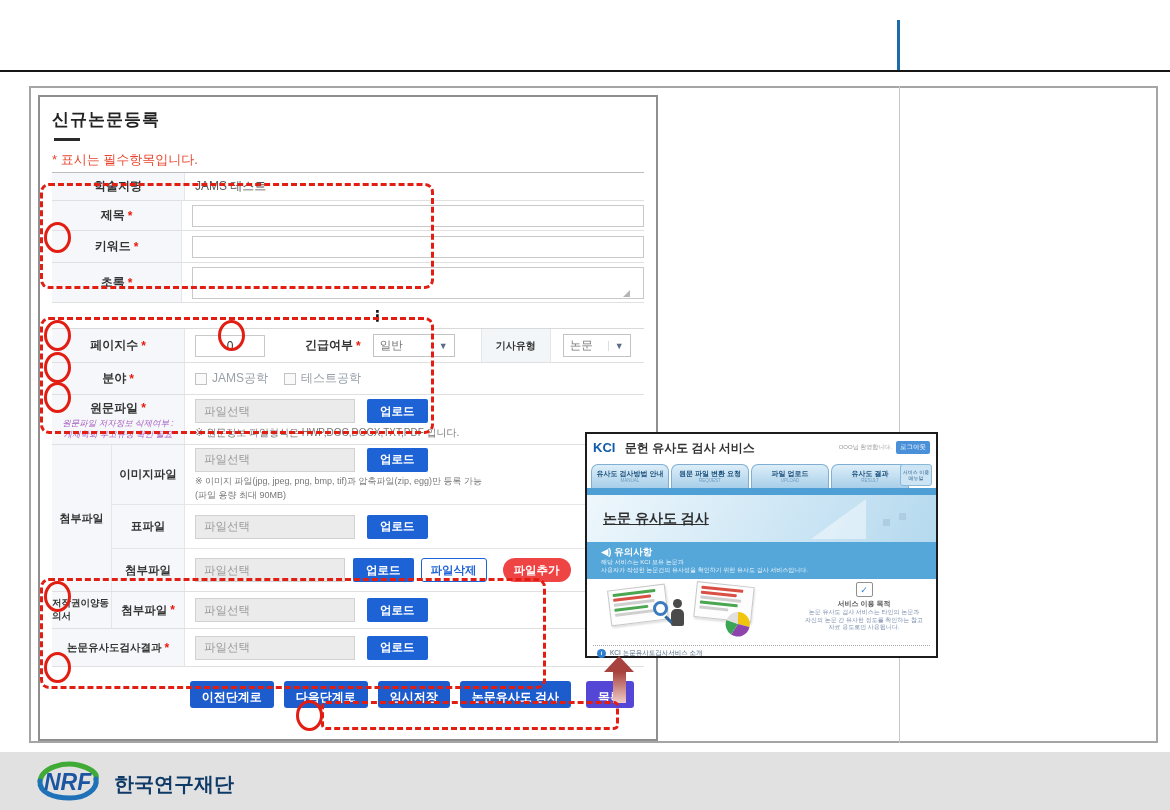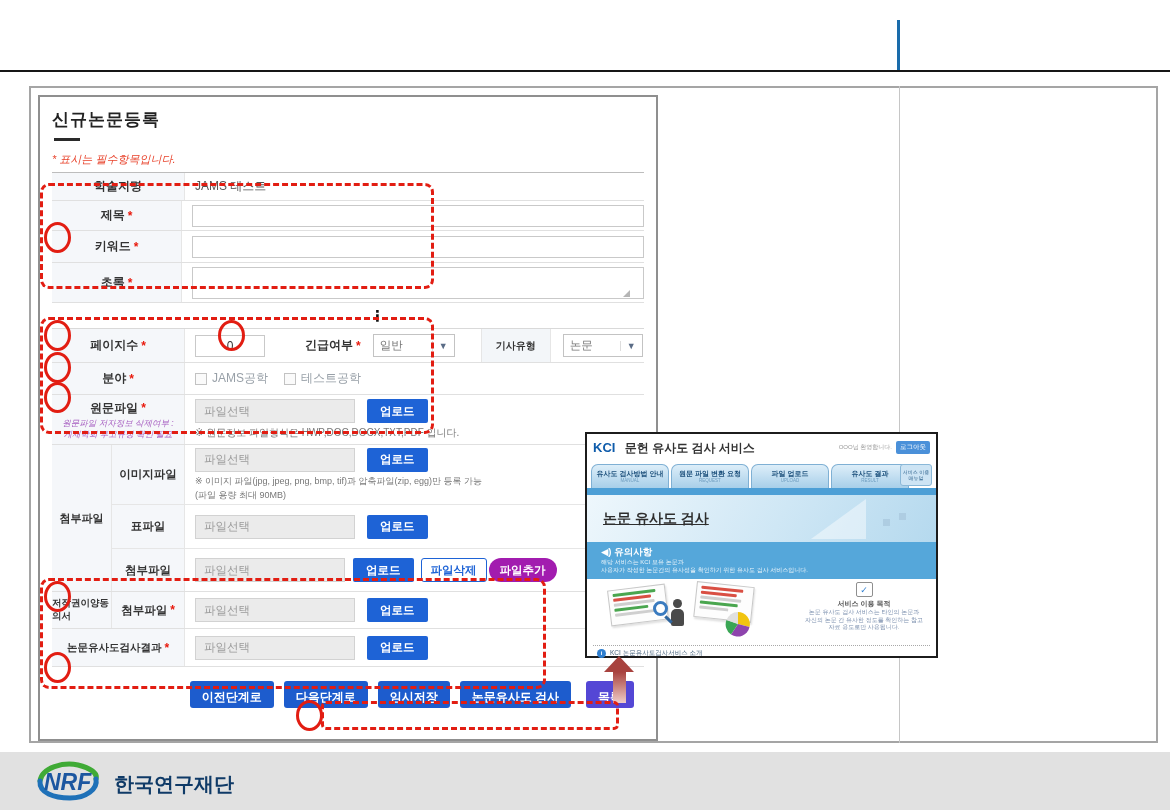--- a/index.html
+++ b/index.html
@@ -13,21 +13,21 @@
 
   
   .outer{left:29px;top:86px;width:1129px;height:657px;border:2px solid #a5a5a5;background:#fff;}
   .outer-divider{left:899px;top:86px;width:1px;height:657px;background:#c6c6c6;}
 
   
   .form-box{left:38px;top:95px;width:620px;height:646px;border:2px solid #8f8f8f;background:#fff;z-index:1;}
   .fbody{padding:12px 12px 0 12px;}
   .ftitle{font-size:17px;font-weight:bold;color:#222;letter-spacing:1px;line-height:22px;}
   .fdash{width:26px;height:3px;background:#2a2a2a;margin:7px 0 0 2px;}
-  .freq{margin-top:12px;font-size:11px;color:#e8432c;line-height:13px;font-style:italic;}
+  .freq{margin-top:12px;font-size:13px;color:#e8432c;line-height:13px;}
 
   .ftable{margin-top:6px;border-top:1px solid #bdbdbd;}
   .row{display:flex;align-items:stretch;border-bottom:1px solid #e0e0e0;}
   .lcell{width:133px;background:#f5f7fa;border-right:1px solid #e6e6e6;display:flex;align-items:center;justify-content:center;gap:3px;font-size:12px;font-weight:bold;color:#333;text-align:center;}
   .lcell.col{flex-direction:column;gap:1px;padding:4px 2px;}
   .vcell{flex:1;display:flex;align-items:center;padding-left:10px;position:relative;}
   .vcell.col{flex-direction:column;align-items:flex-start;justify-content:center;gap:3px;}
   .req{color:#e8190c;font-weight:bold;font-size:12px;}
   .valtext{font-size:12px;color:#555;}
 
@@ -40,21 +40,21 @@
   .dd{display:flex;align-items:center;justify-content:space-between;width:82px;height:23px;border:1px solid #c3c3c3;background:#fff;margin-left:12px;padding:0 6px;font-size:11.5px;color:#777;}
   .dd .arr{font-size:9px;color:#5a6c86;border-left:1px solid #ddd;padding-left:6px;}
   .typecell{align-self:stretch;display:flex;align-items:center;gap:3px;background:#f3f6f9;border-left:1px solid #e6e6e6;border-right:1px solid #e6e6e6;padding:0 14px;margin-left:26px;font-size:10px;font-weight:bold;color:#333;}
 
   .cb{width:12px;height:12px;border:1px solid #c2c2c2;background:#fafafa;display:inline-block;}
   .cblab{font-size:12px;color:#98a0a8;margin:0 16px 0 5px;}
 
   .fileinput{width:160px;height:24px;background:#ebebeb;border:1px solid #d2d2d2;display:flex;align-items:center;padding-left:8px;font-size:11.5px;color:#9a9a9a;}
   .btn-up{height:24px;padding:0 13px;background:#1e63d6;color:#fff;border:none;font-size:11.5px;font-weight:bold;border-radius:2px;margin-left:12px;cursor:pointer;}
   .btn-del{height:24px;padding:0 9px;background:#fff;color:#1e63d6;border:1px solid #1e63d6;font-size:11.5px;font-weight:bold;border-radius:3px;margin-left:7px;cursor:pointer;}
-  .btn-add{height:24px;padding:0 11px;background:#a21caf;color:#fff;border:none;font-size:11.5px;font-weight:bold;border-radius:12px;margin-left:2px;cursor:pointer;}
+  .btn-add{height:24px;padding:0 11px;background:#ef4444;color:#fff;border:none;font-size:11.5px;font-weight:bold;border-radius:12px;margin-left:16px;cursor:pointer;}
   .fmtnote{font-size:10px;color:#777;}
   .purple-note{font-size:8.5px;font-style:italic;color:#a65cc0;line-height:10px;font-weight:normal;}
 
   .group{display:flex;border-bottom:1px solid #e0e0e0;}
   .gcell{width:60px;background:#f5f7fa;border-right:1px solid #e6e6e6;display:flex;align-items:center;justify-content:center;font-size:11px;font-weight:bold;color:#333;}
   .gcell.small{font-size:9.5px;}
   .ginner{flex:1;}
   .irow{display:flex;align-items:stretch;border-bottom:1px solid #e6e6e6;}
   .irow:last-child{border-bottom:none;}
   .ilabel{width:73px;background:#f5f7fa;border-right:1px solid #e6e6e6;display:flex;align-items:center;justify-content:center;gap:3px;font-size:11.5px;font-weight:bold;color:#333;}
@@ -188,21 +188,21 @@
                 <span>긴급여부</span>
                 <span class="req">*</span>
               </span>
             <div class="dd">
               <span>일반</span>
               <span class="arr">▼</span>
             </div>
             <div class="typecell">
                 <span>기사유형</span>
               </div>
-            <div class="dd" style="width:80px;">
+            <div class="dd" style="width:68px;">
               <span>논문</span>
               <span class="arr">▼</span>
             </div>
           </div>
         </div>
 
         <div class="row" style="height:32px;">
           <div class="lcell">
               <span>분야</span>
               <span class="req">*</span>

